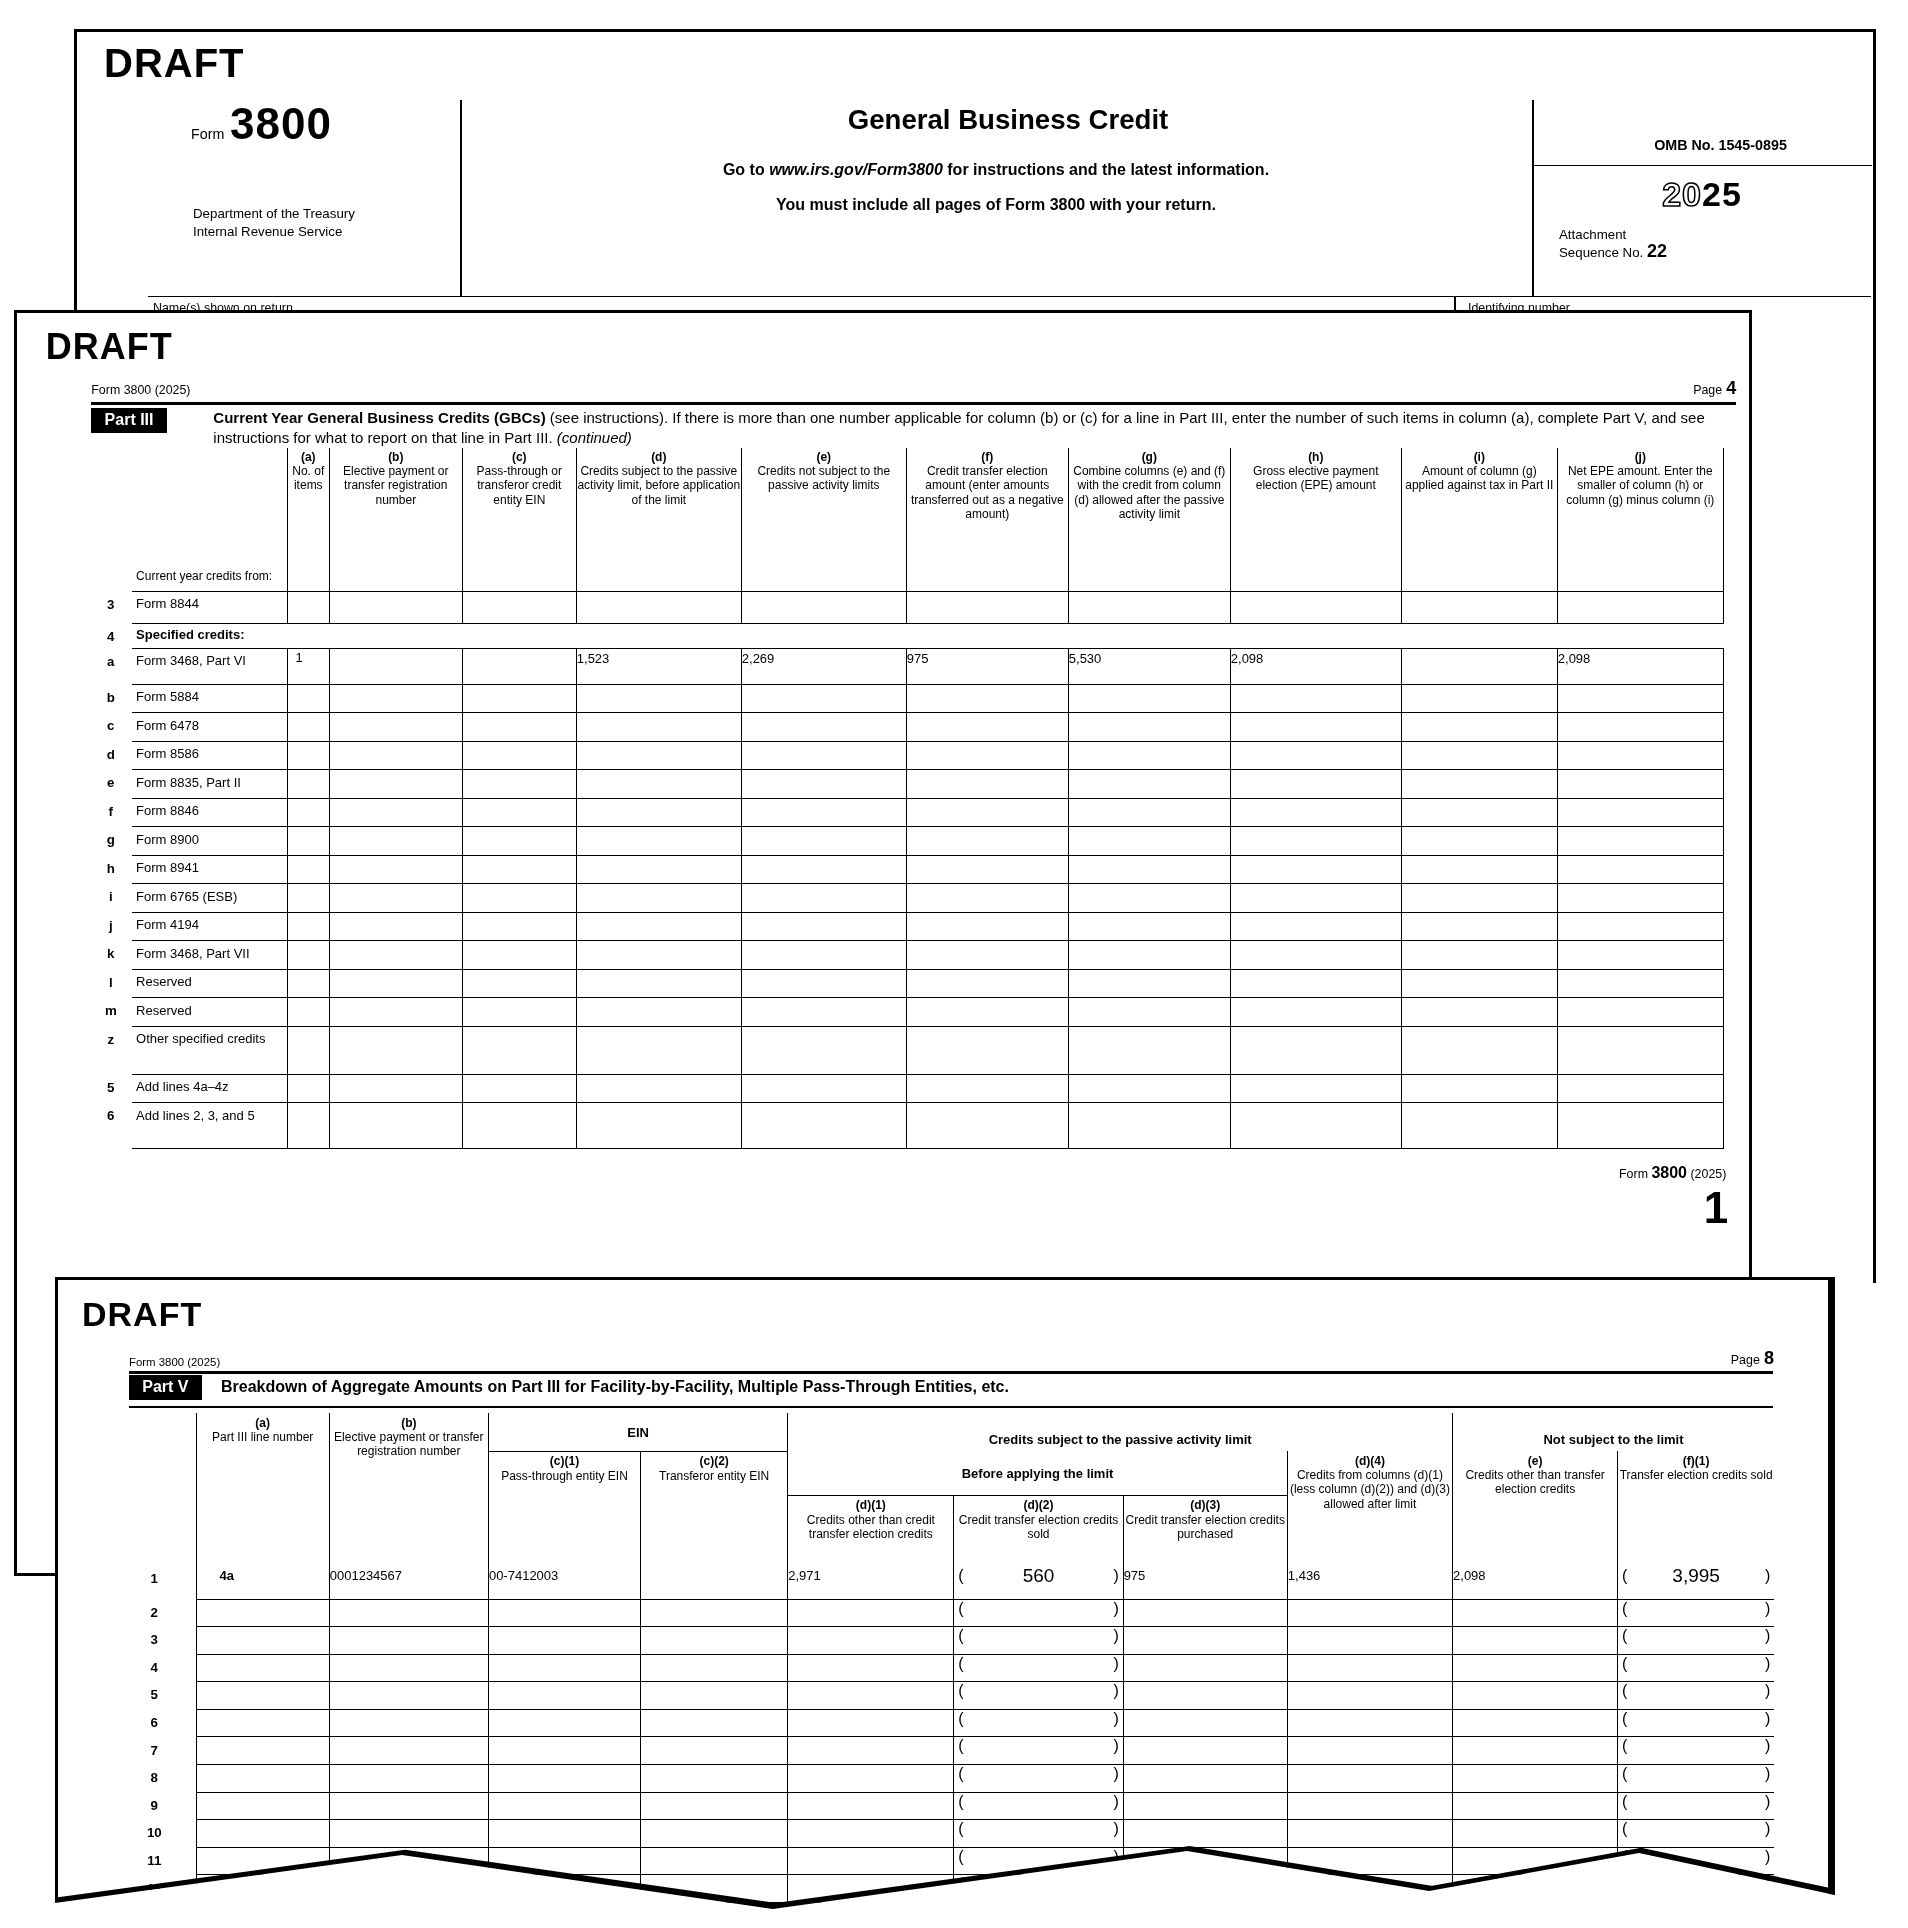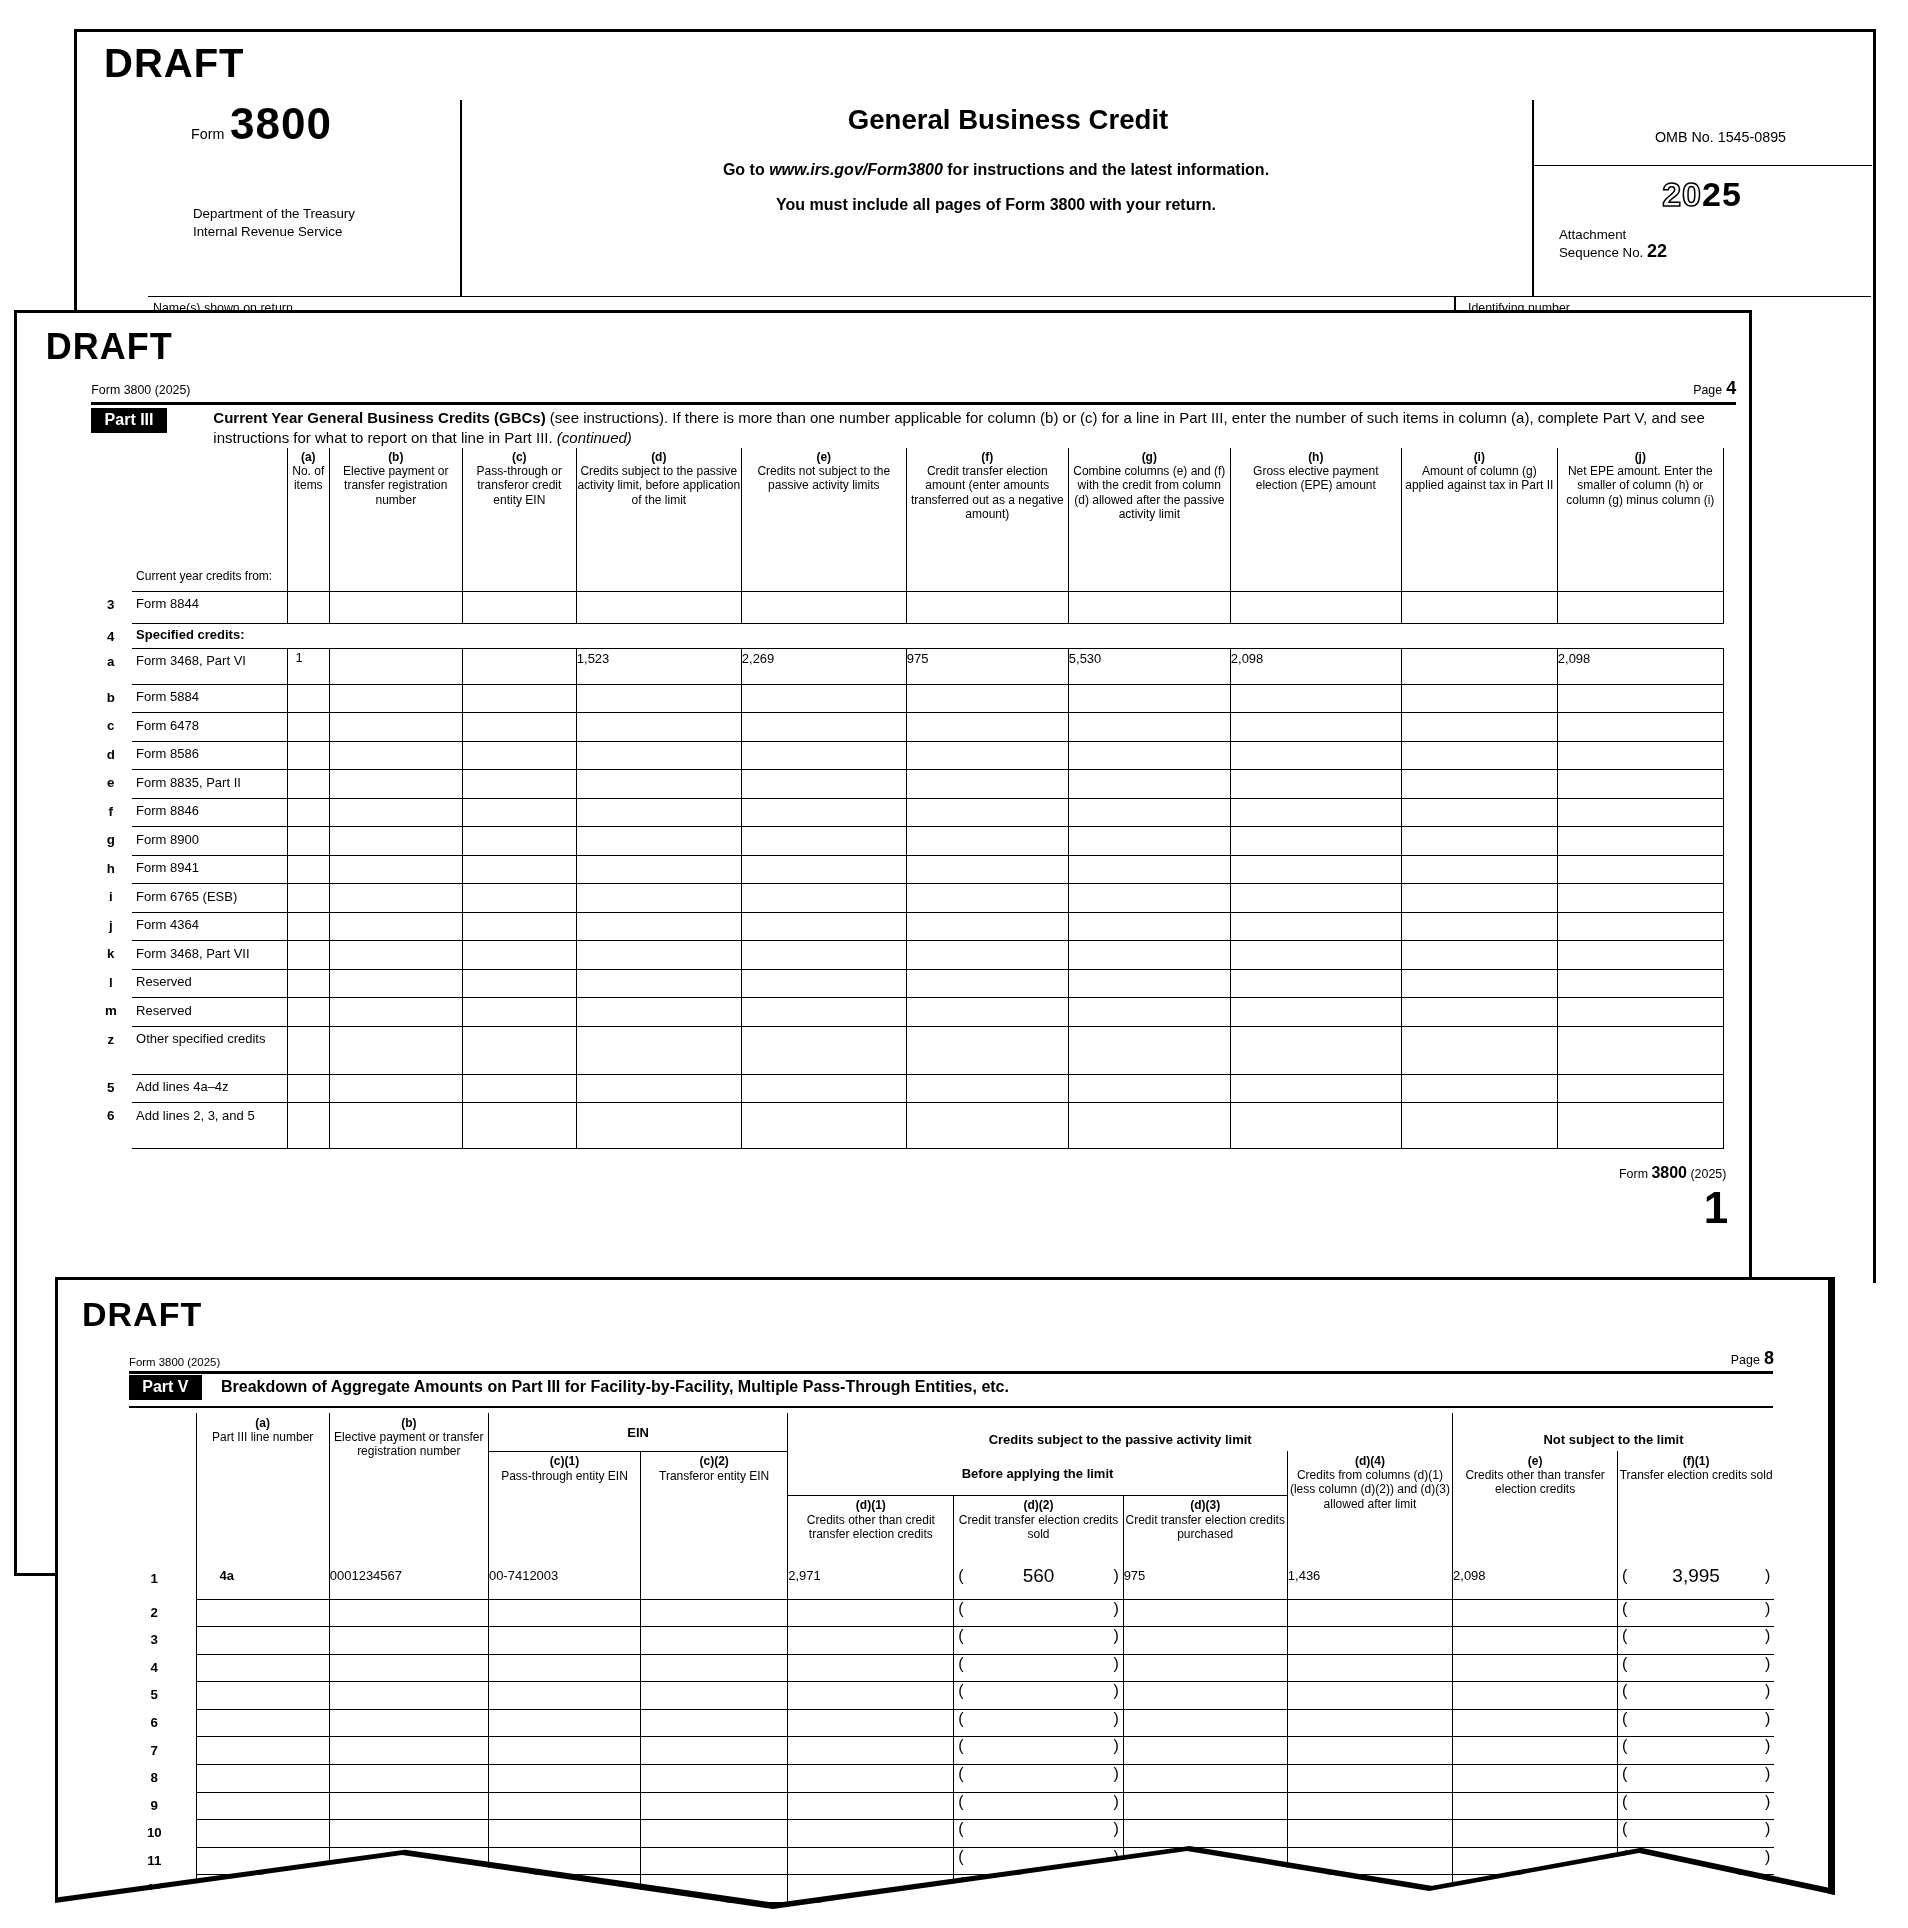--- a/index.html
+++ b/index.html
@@ -79,21 +79,21 @@
 
     <div class="vline" style="left:383px;top:68px;height:196px;"></div>
     <div class="vline" style="left:1455px;top:68px;height:196px;"></div>
 
     <div class="abs p1-title" style="left:383px;top:72px;width:1072px;">General Business Credit</div>
     <div class="abs p1-goto" style="left:383px;top:129px;width:1072px;">
       <span>Go to </span><span class="bi">www.irs.gov/Form3800</span><span> for instructions and the latest information.</span>
     </div>
     <div class="abs p1-goto" style="left:383px;top:164px;width:1072px;">You must include all pages of Form 3800 with your return.</div>
 
-    <div class="abs p1-omb" style="left:1455px;top:97px;width:377px;">OMB No. 1545-0895</div>
+    <div class="abs p1-omb" style="left:1455px;top:105px;width:377px;font-weight:bold;">OMB No. 1545-0895</div>
     <div class="hline" style="left:1455px;top:133px;width:340px;height:1.4px;"></div>
     <div class="abs p1-year" style="left:1455px;top:143px;width:340px;">
       <span class="outline20">20</span><span>25</span>
     </div>
     <div class="abs p1-attach" style="left:1482px;top:194px;">
       <div>Attachment</div>
       <div><span>Sequence No.</span> <span class="bold" style="font-size:18px;">22</span></div>
     </div>
 
     <div class="hline" style="left:71px;top:264px;width:1723px;"></div>
@@ -318,21 +318,21 @@
             <td class="c"></td>
             <td class="c"></td>
             <td class="c"></td>
             <td class="c"></td>
             <td class="c"></td>
             <td class="c"></td>
             <td class="c"></td>
           </tr>
       <tr style="height:28.5px;">
             <td class="num">j</td>
-            <td class="lbl">Form 4364</td>
+            <td class="lbl">Form 4194</td>
             <td class="c"></td>
             <td class="c"></td>
             <td class="c"></td>
             <td class="c"></td>
             <td class="c"></td>
             <td class="c"></td>
             <td class="c"></td>
             <td class="c"></td>
             <td class="c"></td>
             <td class="c"></td>

